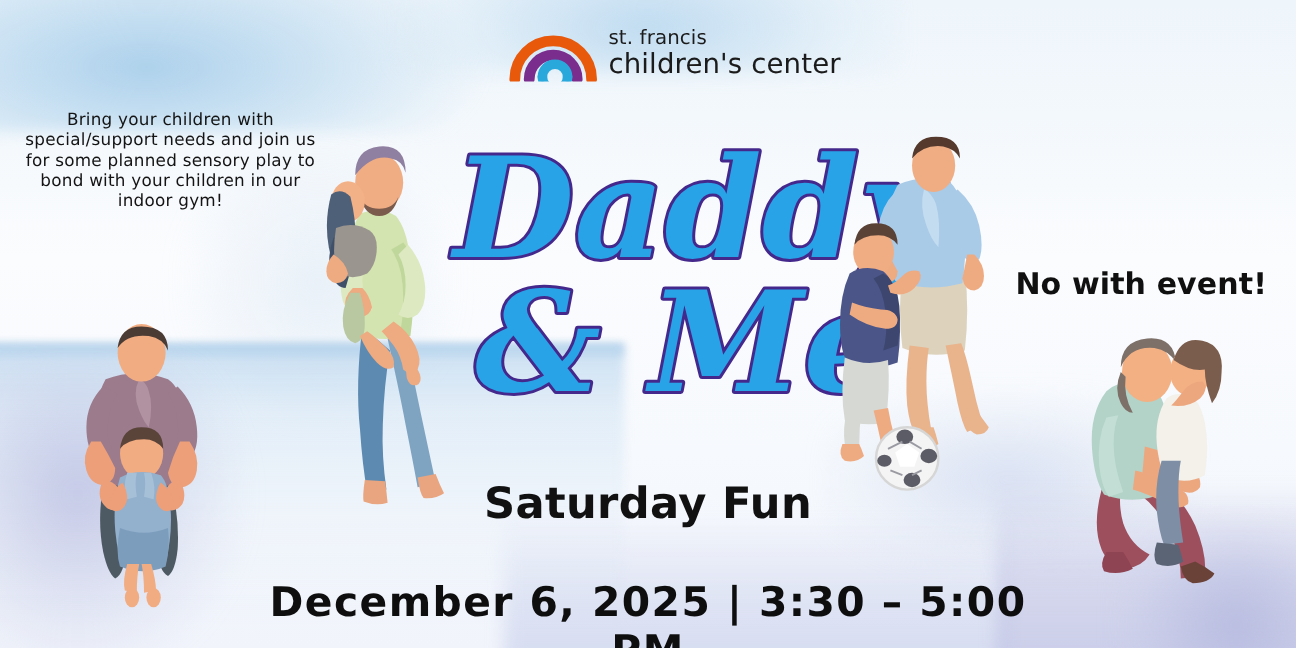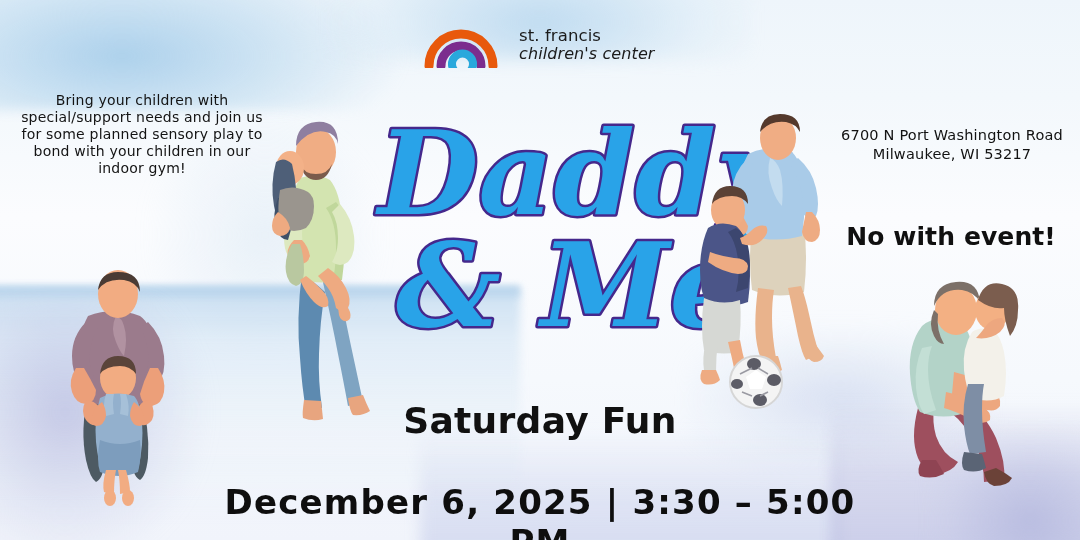--- a/index.html
+++ b/index.html
@@ -61,25 +61,25 @@
     background:radial-gradient(ellipse at 50% 50%, rgba(183,196,229,.45) 0%, rgba(212,224,242,.18) 60%, rgba(230,238,250,0) 85%);
     filter:blur(10px);
   }
   .wash-ml{
     left:150px;top:120px;width:230px;height:230px;
     background:radial-gradient(ellipse at 50% 50%, rgba(205,224,240,.4) 0%, rgba(225,238,248,0) 75%);
     filter:blur(10px);
   }
 
   
-  #logo{position:absolute;left:424px;top:24px;display:flex;align-items:center;gap:21px;}
+  #logo{position:absolute;left:424px;top:24px;display:flex;align-items:center;gap:9px;}
   #logo .arcs{width:74px;height:44px;flex:none;}
   #logo .words{line-height:1;padding-bottom:2px;}
   .logo-l1{font-family:"DejaVu Sans", sans-serif;font-size:16.5px;color:#1b1b1b;letter-spacing:.1px;}
-  .logo-l2{font-family:"DejaVu Sans", sans-serif;font-size:16px;color:#1b1b1b;letter-spacing:.1px;margin-top:2px;font-style:italic;}
+  .logo-l2{font-family:"DejaVu Sans", sans-serif;font-size:23px;color:#1b1b1b;letter-spacing:.1px;margin-top:2px;}
 
   
   #blurb{
     position:absolute;left:14px;top:92px;width:256px;
     text-align:center;color:#141414;
     font-family:"DejaVu Sans", sans-serif;
     font-size:14px;line-height:1.21;letter-spacing:.2px;
   }
 
   
@@ -153,24 +153,20 @@
       <path d="M28 40 A10.5 10.5 0 0 0 38.5 50.5 A10.5 10.5 0 0 0 49 40" fill="none" stroke="#29a8dc" stroke-width="8" stroke-linecap="round"></path>
     </svg>
     <div class="words">
       <div class="logo-l1">st. francis</div>
       <div class="logo-l2">children's center</div>
     </div>
   </div>
 
   <div id="blurb">Bring your children with special/support needs and join us for some planned sensory play to bond with your children in our indoor gym!</div>
 
-  <div id="address">
-    <div>6700 N Port Washington Road</div>
-    <div>Milwaukee, WI 53217</div>
-  </div>
 
   <div id="nocost">No with event!</div>
 
   <div id="title">
     <svg viewBox="0 0 340 246">
       <text class="script" x="6" y="118" font-size="116">Daddy</text>
       <text class="script" x="24" y="230" font-size="116">&amp; Me</text>
     </svg>
   </div>
 

